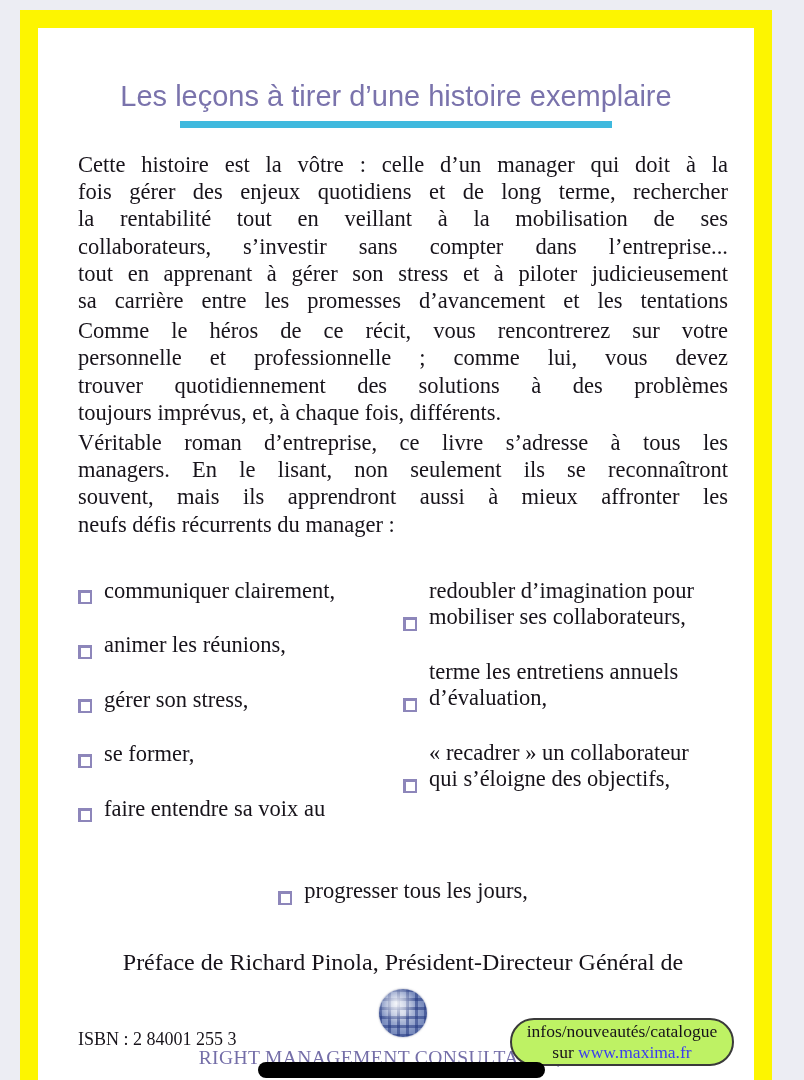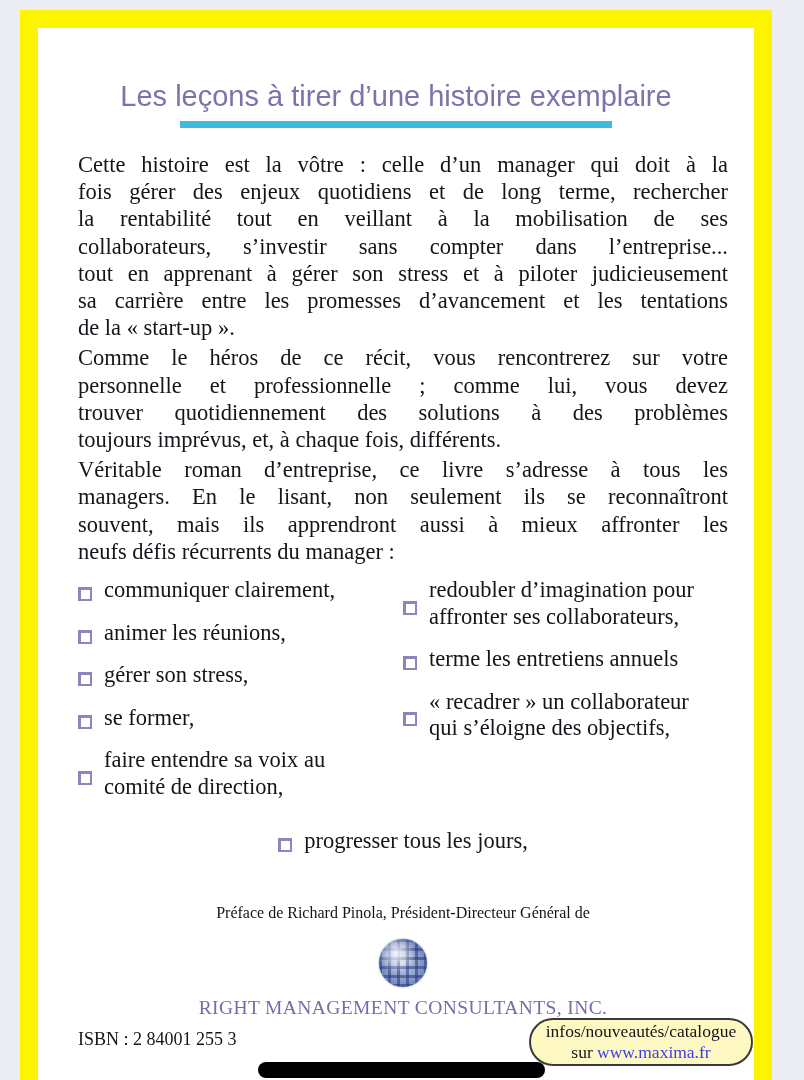--- a/index.html
+++ b/index.html
@@ -27,56 +27,56 @@
   .bodytext{
     margin:23px 26px 0 40px;width:650px;
     font-size:22.5px;line-height:27.2px;color:#17131a;
   }
   .para{margin:0 0 3px 0;}
   .jl{text-align:justify;text-align-last:justify;white-space:normal;}
   .ll{text-align:left;}
   .cols{display:flex;margin-top:12px;}
   .col-left{width:325px;}
   .col-right{width:325px;}
-  .li{display:flex;align-items:center;margin-bottom:16px;}
+  .li{display:flex;align-items:flex-end;margin-bottom:16px;margin-top:28px;}
   .bullet{
     flex:0 0 auto;width:9px;height:9px;margin:8px 12px 0 0;
     border:2px solid var(--bullet_purple,#8d86ba);
     border-top-width:3px;border-left-width:3px;
     background:#fff;
   }
   .litext{font-size:22.5px;line-height:26.5px;color:#17131a;}
   .center-item{display:flex;justify-content:center;margin-top:12px;}
   .center-item .li{margin-bottom:0;}
   .preface{
     margin-top:44px;text-align:center;
-    font-size:16px;color:#17131a;
+    font-size:24px;color:#17131a;
   }
   .logo{
     width:48px;height:48px;margin:13px auto 0 auto;border-radius:50%;
     background:
       radial-gradient(circle at 36% 30%, rgba(255,255,255,0.9), rgba(255,255,255,0) 42%),
       repeating-linear-gradient(0deg, rgba(38,58,130,0.55) 0 3px, rgba(0,0,0,0) 3px 9px),
       repeating-linear-gradient(90deg, rgba(38,58,130,0.55) 0 3px, rgba(0,0,0,0) 3px 9px),
       radial-gradient(circle, #cdd4e6 0%, #8496c5 55%, #52659f 100%);
     box-shadow:0 0 2px rgba(60,70,110,0.6);
   }
   .company{
     margin-top:7px;text-align:center;
     font-size:19.5px;letter-spacing:0.4px;
     color:var(--company_purple,#746ea8);
   }
   .isbn{
     position:absolute;left:78px;top:1029px;
     font-size:18px;color:#17131a;
   }
   .badge{
-    position:absolute;left:529px;top:1018px;width:224px;height:48px;
+    position:absolute;left:510px;top:1018px;width:224px;height:48px;
     box-sizing:border-box;border:2px solid #3a3a3a;border-radius:27px;
-    background:#fef9c3;display:flex;flex-direction:column;justify-content:center;
+    background:#bef264;display:flex;flex-direction:column;justify-content:center;
     text-align:center;font-size:17.5px;line-height:21px;color:#17131a;z-index:1;
   }
   .badge a{color:var(--link_blue,#3b3bf0);text-decoration:none;}
   .blackbar{
     position:absolute;left:258px;top:1062px;width:287px;height:16px;
     background:#000;border-radius:8px;z-index:2;
   }
 </style>
 </head>
 <body style="--border_yellow: #fdf500; --title_purple: #7a73ac; --underline_cyan: #3fb9de; --bullet_purple: #8d86ba; --company_purple: #746ea8; --link_blue: #3b3bf0;">
@@ -88,21 +88,20 @@
     <div class="underline"></div>
 
     <div class="bodytext">
       <div class="para">
           <div class="jl">Cette histoire est la vôtre : celle d’un manager qui doit à la</div>
           <div class="jl">fois gérer des enjeux quotidiens et de long terme, rechercher</div>
           <div class="jl">la rentabilité tout en veillant à la mobilisation de ses</div>
           <div class="jl">collaborateurs, s’investir sans compter dans l’entreprise...</div>
           <div class="jl">tout en apprenant à gérer son stress et à piloter judicieusement</div>
           <div class="jl">sa carrière entre les promesses d’avancement et les tentations</div>
-          <div class="ll">de la « start-up ».</div>
         </div>
       <div class="para">
           <div class="jl">Comme le héros de ce récit, vous rencontrerez sur votre</div>
           <div class="jl">personnelle et professionnelle ; comme lui, vous devez</div>
           <div class="jl">trouver quotidiennement des solutions à des problèmes</div>
           <div class="ll">toujours imprévus, et, à chaque fois, différents.</div>
         </div>
       <div class="para">
           <div class="jl">Véritable roman d’entreprise, ce livre s’adresse à tous les</div>
           <div class="jl">managers. En le lisant, non seulement ils se reconnaîtront</div>
@@ -133,36 +132,36 @@
             <div class="li">
               <span class="bullet"></span>
               <div class="litext">
                 <div>se former,</div>
               </div>
             </div>
             <div class="li">
               <span class="bullet"></span>
               <div class="litext">
                 <div>faire entendre sa voix au</div>
-                <div>comité de direction,</div>
               </div>
             </div>
           </div>
         <div class="col-right">
             <div class="li">
               <span class="bullet"></span>
               <div class="litext">
                 <div>redoubler d’imagination pour</div>
-                <div>affronter ses collaborateurs,</div>
+                <div>mobiliser ses collaborateurs,</div>
               </div>
             </div>
             <div class="li">
               <span class="bullet"></span>
               <div class="litext">
                 <div>terme les entretiens annuels</div>
+                <div>d’évaluation,</div>
               </div>
             </div>
             <div class="li">
               <span class="bullet"></span>
               <div class="litext">
                 <div>« recadrer » un collaborateur</div>
                 <div>qui s’éloigne des objectifs,</div>
               </div>
             </div>
           </div>

